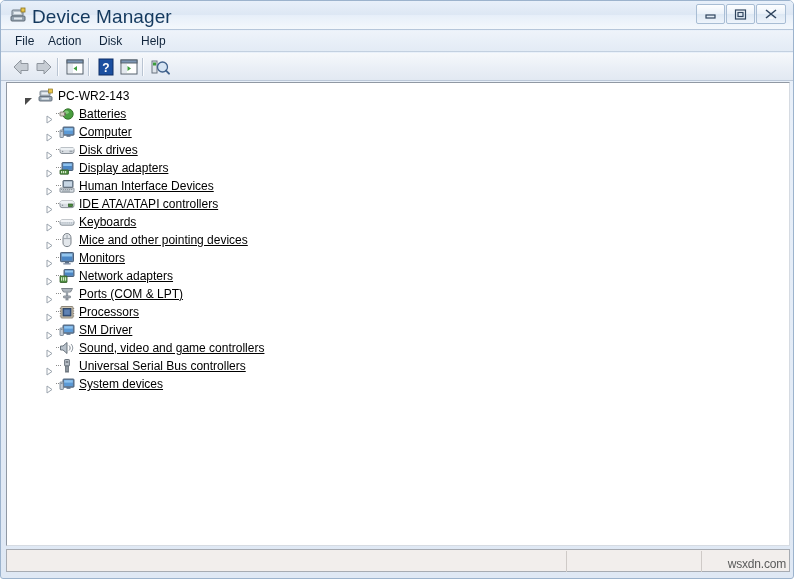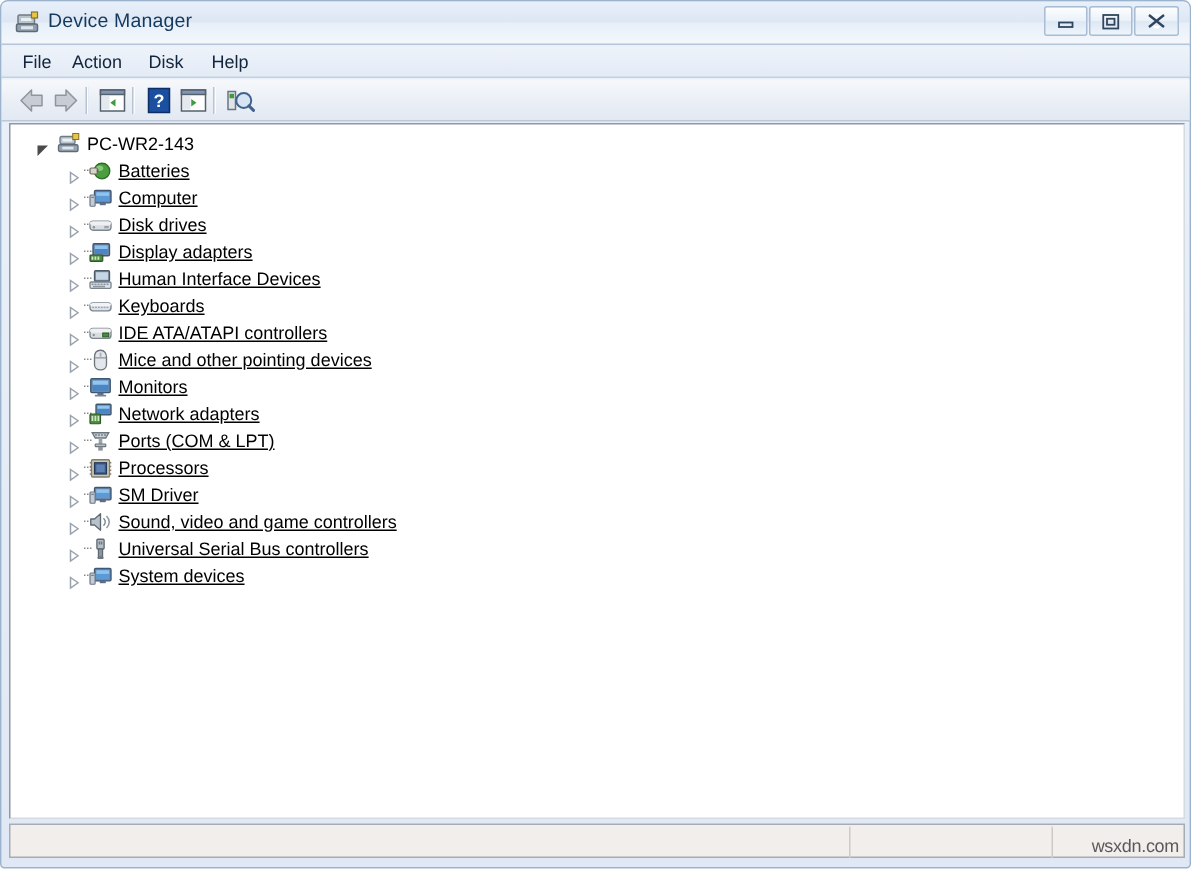--- a/index.html
+++ b/index.html
@@ -38,21 +38,21 @@
     box-sizing: border-box;
   }
   #title-icon {
     position: absolute;
     left: 9px; top: 6px;
     width: 17px; height: 17px;
   }
   #title-text {
     position: absolute;
     left: 31px; top: 5px;
-    font-size: 13px;
+    font-size: 19px;
     color: #14395e;
     letter-spacing: 0.1px;
     white-space: nowrap;
   }
   .winbtn {
     position: absolute;
     top: 3px;
     width: 29px;
     height: 20px;
     box-sizing: border-box;
@@ -427,20 +427,38 @@
 
       <div class="tree-row child">
         <span class="twisty">
           <svg width="9" height="9" viewBox="0 0 9 9">
               <path d="M2 1 L7 4.5 L2 8 Z" fill="none" stroke="#9aa3ad" stroke-width="1"></path>
             </svg>
         </span>
         <span class="dotted"></span>
         <span class="tree-icon">
           <svg width="16" height="16" viewBox="0 0 16 16">
+            <rect x="1" y="5" width="14" height="6.6" rx="2" fill="#d8dde2" stroke="#7d858d" stroke-width="0.9"></rect>
+            <rect x="1" y="5" width="14" height="2.8" rx="2" fill="#edf1f4"></rect>
+            <rect x="9.5" y="8" width="4" height="2.6" fill="#4c8c3e" stroke="#2d5a24" stroke-width="0.7"></rect>
+            <circle cx="3.5" cy="9.3" r="0.8" fill="#8c949c"></circle>
+          </svg>
+        </span>
+        <span class="tree-label">IDE ATA/ATAPI controllers</span>
+      </div>
+
+      <div class="tree-row child">
+        <span class="twisty">
+          <svg width="9" height="9" viewBox="0 0 9 9">
+              <path d="M2 1 L7 4.5 L2 8 Z" fill="none" stroke="#9aa3ad" stroke-width="1"></path>
+            </svg>
+        </span>
+        <span class="dotted"></span>
+        <span class="tree-icon">
+          <svg width="16" height="16" viewBox="0 0 16 16">
             <rect x="1" y="6" width="14" height="5.2" rx="2" fill="#dde3e9" stroke="#7b848d" stroke-width="0.9"></rect>
             <rect x="1" y="6" width="14" height="2" rx="2" fill="#f1f4f7"></rect>
             <g fill="#9aa3ac">
               <rect x="2.5" y="8.5" width="1.2" height="0.9"></rect>
                 <rect x="4.4" y="8.5" width="1.2" height="0.9"></rect>
               <rect x="6.3" y="8.5" width="1.2" height="0.9"></rect>
                 <rect x="8.2" y="8.5" width="1.2" height="0.9"></rect>
               <rect x="10.1" y="8.5" width="1.2" height="0.9"></rect>
                 <rect x="12" y="8.5" width="1.2" height="0.9"></rect>
             </g>
@@ -451,38 +469,20 @@
 
       <div class="tree-row child">
         <span class="twisty">
           <svg width="9" height="9" viewBox="0 0 9 9">
               <path d="M2 1 L7 4.5 L2 8 Z" fill="none" stroke="#9aa3ad" stroke-width="1"></path>
             </svg>
         </span>
         <span class="dotted"></span>
         <span class="tree-icon">
           <svg width="16" height="16" viewBox="0 0 16 16">
-            <rect x="1" y="5" width="14" height="6.6" rx="2" fill="#d8dde2" stroke="#7d858d" stroke-width="0.9"></rect>
-            <rect x="1" y="5" width="14" height="2.8" rx="2" fill="#edf1f4"></rect>
-            <rect x="9.5" y="8" width="4" height="2.6" fill="#4c8c3e" stroke="#2d5a24" stroke-width="0.7"></rect>
-            <circle cx="3.5" cy="9.3" r="0.8" fill="#8c949c"></circle>
-          </svg>
-        </span>
-        <span class="tree-label">IDE ATA/ATAPI controllers</span>
-      </div>
-
-      <div class="tree-row child">
-        <span class="twisty">
-          <svg width="9" height="9" viewBox="0 0 9 9">
-              <path d="M2 1 L7 4.5 L2 8 Z" fill="none" stroke="#9aa3ad" stroke-width="1"></path>
-            </svg>
-        </span>
-        <span class="dotted"></span>
-        <span class="tree-icon">
-          <svg width="16" height="16" viewBox="0 0 16 16">
             <path d="M8 1.5 C5.3 1.5 4 3.6 4 6.2 L4 11 C4 13.2 5.8 14.6 8 14.6 C10.2 14.6 12 13.2 12 11 L12 6.2 C12 3.6 10.7 1.5 8 1.5 Z" fill="#e3e7eb" stroke="#6d757d" stroke-width="0.9"></path>
             <path d="M4.2 6.6 L11.8 6.6" stroke="#8d959d" stroke-width="0.8"></path>
             <rect x="7.4" y="3" width="1.3" height="3" rx="0.6" fill="#aab2ba"></rect>
           </svg>
         </span>
         <span class="tree-label">Mice and other pointing devices</span>
       </div>
 
       <div class="tree-row child">
         <span class="twisty">

